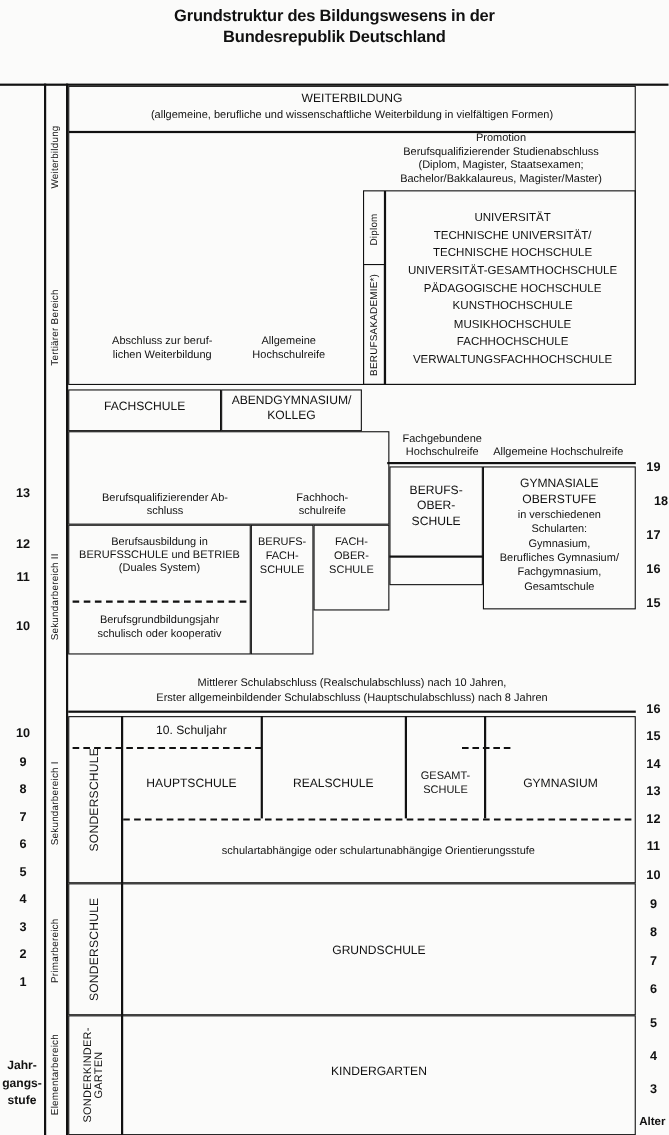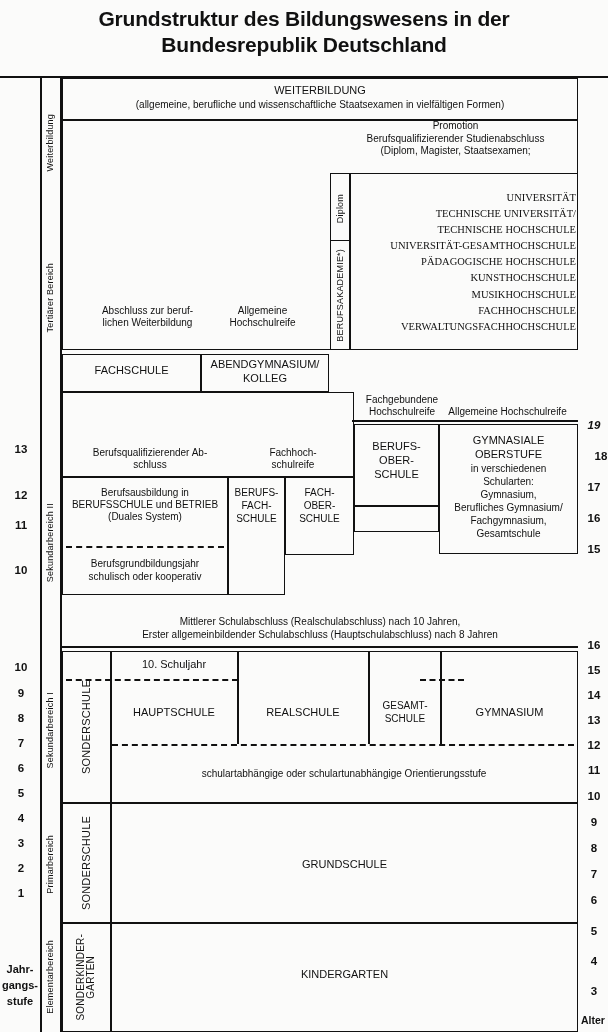--- a/index.html
+++ b/index.html
@@ -9,21 +9,21 @@
   .t{position:absolute;text-align:center;line-height:1.12;color:#111;}
   .box{position:absolute;border:1.6px solid #111;background:transparent;box-sizing:border-box;}
   .ln{position:absolute;background:#111;}
   .dash{position:absolute;border-top:2px dashed #111;}
 
   .vert{position:absolute;display:flex;align-items:center;justify-content:center;}
   .vert > span{writing-mode:vertical-rl;transform:rotate(180deg);white-space:nowrap;
                letter-spacing:.2px;line-height:1;}
 
   #title{position:absolute;left:0;top:6px;width:608px;text-align:center;
-         font-size:21px;font-weight:bold;line-height:1.25;letter-spacing:-.2px;}
+         font-size:15px;font-weight:bold;line-height:1.25;letter-spacing:-.2px;}
 
   .num{position:absolute;font-size:11.5px;font-weight:bold;text-align:center;width:26px;}
   .fs10{font-size:10px;} .fs105{font-size:10.5px;} .fs11{font-size:11px;} .fs9{font-size:9px;}
 </style>
 </head>
 <body>
 
 <div id="page">
 
   <div id="title">
@@ -70,21 +70,21 @@
   <div class="num" style="left:8px;top:837px;">3</div>
   <div class="num" style="left:8px;top:862px;">2</div>
   <div class="num" style="left:8px;top:887px;">1</div>
 
   <div class="t fs11" style="left:0;top:962px;width:40px;font-weight:bold;line-height:1.45;">
     <div>Jahr-</div>
     <div>gangs-</div>
     <div>stufe</div>
   </div>
 
-  <div class="num" style="left:581px;top:419px;font-style:italic;">19</div>
+  <div class="num" style="left:581px;top:419px;">19</div>
   <div class="num" style="left:588px;top:450px;">18</div>
   <div class="num" style="left:581px;top:481px;">17</div>
   <div class="num" style="left:581px;top:512px;">16</div>
   <div class="num" style="left:581px;top:543px;">15</div>
 
   <div class="num" style="left:581px;top:639px;">16</div>
   <div class="num" style="left:581px;top:664px;">15</div>
   <div class="num" style="left:581px;top:689px;">14</div>
   <div class="num" style="left:581px;top:714px;">13</div>
   <div class="num" style="left:581px;top:739px;">12</div>
@@ -94,40 +94,41 @@
   <div class="num" style="left:581px;top:842px;">8</div>
   <div class="num" style="left:581px;top:868px;">7</div>
   <div class="num" style="left:581px;top:894px;">6</div>
   <div class="num" style="left:581px;top:925px;">5</div>
   <div class="num" style="left:581px;top:955px;">4</div>
   <div class="num" style="left:581px;top:985px;">3</div>
   <div class="num fs105" style="left:578px;top:1014px;width:30px;">Alter</div>
 
   <div class="box" style="left:62px;top:78px;width:516px;height:42px;"></div>
   <div class="t fs11" style="left:62px;top:84px;width:516px;">WEITERBILDUNG</div>
-  <div class="t fs10" style="left:62px;top:99px;width:516px;">(allgemeine, berufliche und wissenschaftliche Staatsexamen in vielfältigen Formen)</div>
+  <div class="t fs10" style="left:62px;top:99px;width:516px;">(allgemeine, berufliche und wissenschaftliche Weiterbildung in vielfältigen Formen)</div>
 
   <div class="t fs10" style="left:333px;top:120px;width:245px;">Promotion</div>
   <div class="t fs10" style="left:333px;top:133px;width:245px;">Berufsqualifizierender Studienabschluss</div>
   <div class="t fs10" style="left:333px;top:145px;width:245px;">(Diplom, Magister, Staatsexamen;</div>
+  <div class="t fs10" style="left:333px;top:157px;width:245px;">Bachelor/Bakkalaureus, Magister/Master)</div>
 
   <div class="box" style="left:62px;top:120px;width:516px;height:230px;"></div>
 
   <div class="box" style="left:330px;top:173px;width:20px;height:177px;"></div>
   <div class="vert" style="left:330px;top:176px;width:20px;height:65px;">
     <span class="fs9">Diplom</span>
   </div>
 
   <div class="box" style="left:330px;top:240px;width:20px;height:110px;"></div>
   <div class="vert" style="left:330px;top:242px;width:20px;height:106px;">
     <span class="fs9">BERUFSAKADEMIE*)</span>
   </div>
 
   <div class="box" style="left:350px;top:173px;width:228px;height:177px;"></div>
-  <div style="position:absolute;left:356px;top:190px;width:220px;text-align:right;font-family:Liberation Serif, serif;">
+  <div style="position:absolute;left:356px;top:190px;width:220px;text-align:center;">
     <div class="fs105" style="line-height:16.1px;">UNIVERSITÄT</div>
     <div class="fs105" style="line-height:16.1px;">TECHNISCHE UNIVERSITÄT/</div>
     <div class="fs105" style="line-height:16.1px;">TECHNISCHE HOCHSCHULE</div>
     <div class="fs105" style="line-height:16.1px;">UNIVERSITÄT-GESAMTHOCHSCHULE</div>
     <div class="fs105" style="line-height:16.1px;">PÄDAGOGISCHE HOCHSCHULE</div>
     <div class="fs105" style="line-height:16.1px;">KUNSTHOCHSCHULE</div>
     <div class="fs105" style="line-height:16.1px;">MUSIKHOCHSCHULE</div>
     <div class="fs105" style="line-height:16.1px;">FACHHOCHSCHULE</div>
     <div class="fs105" style="line-height:16.1px;">VERWALTUNGSFACHHOCHSCHULE</div>
   </div>

